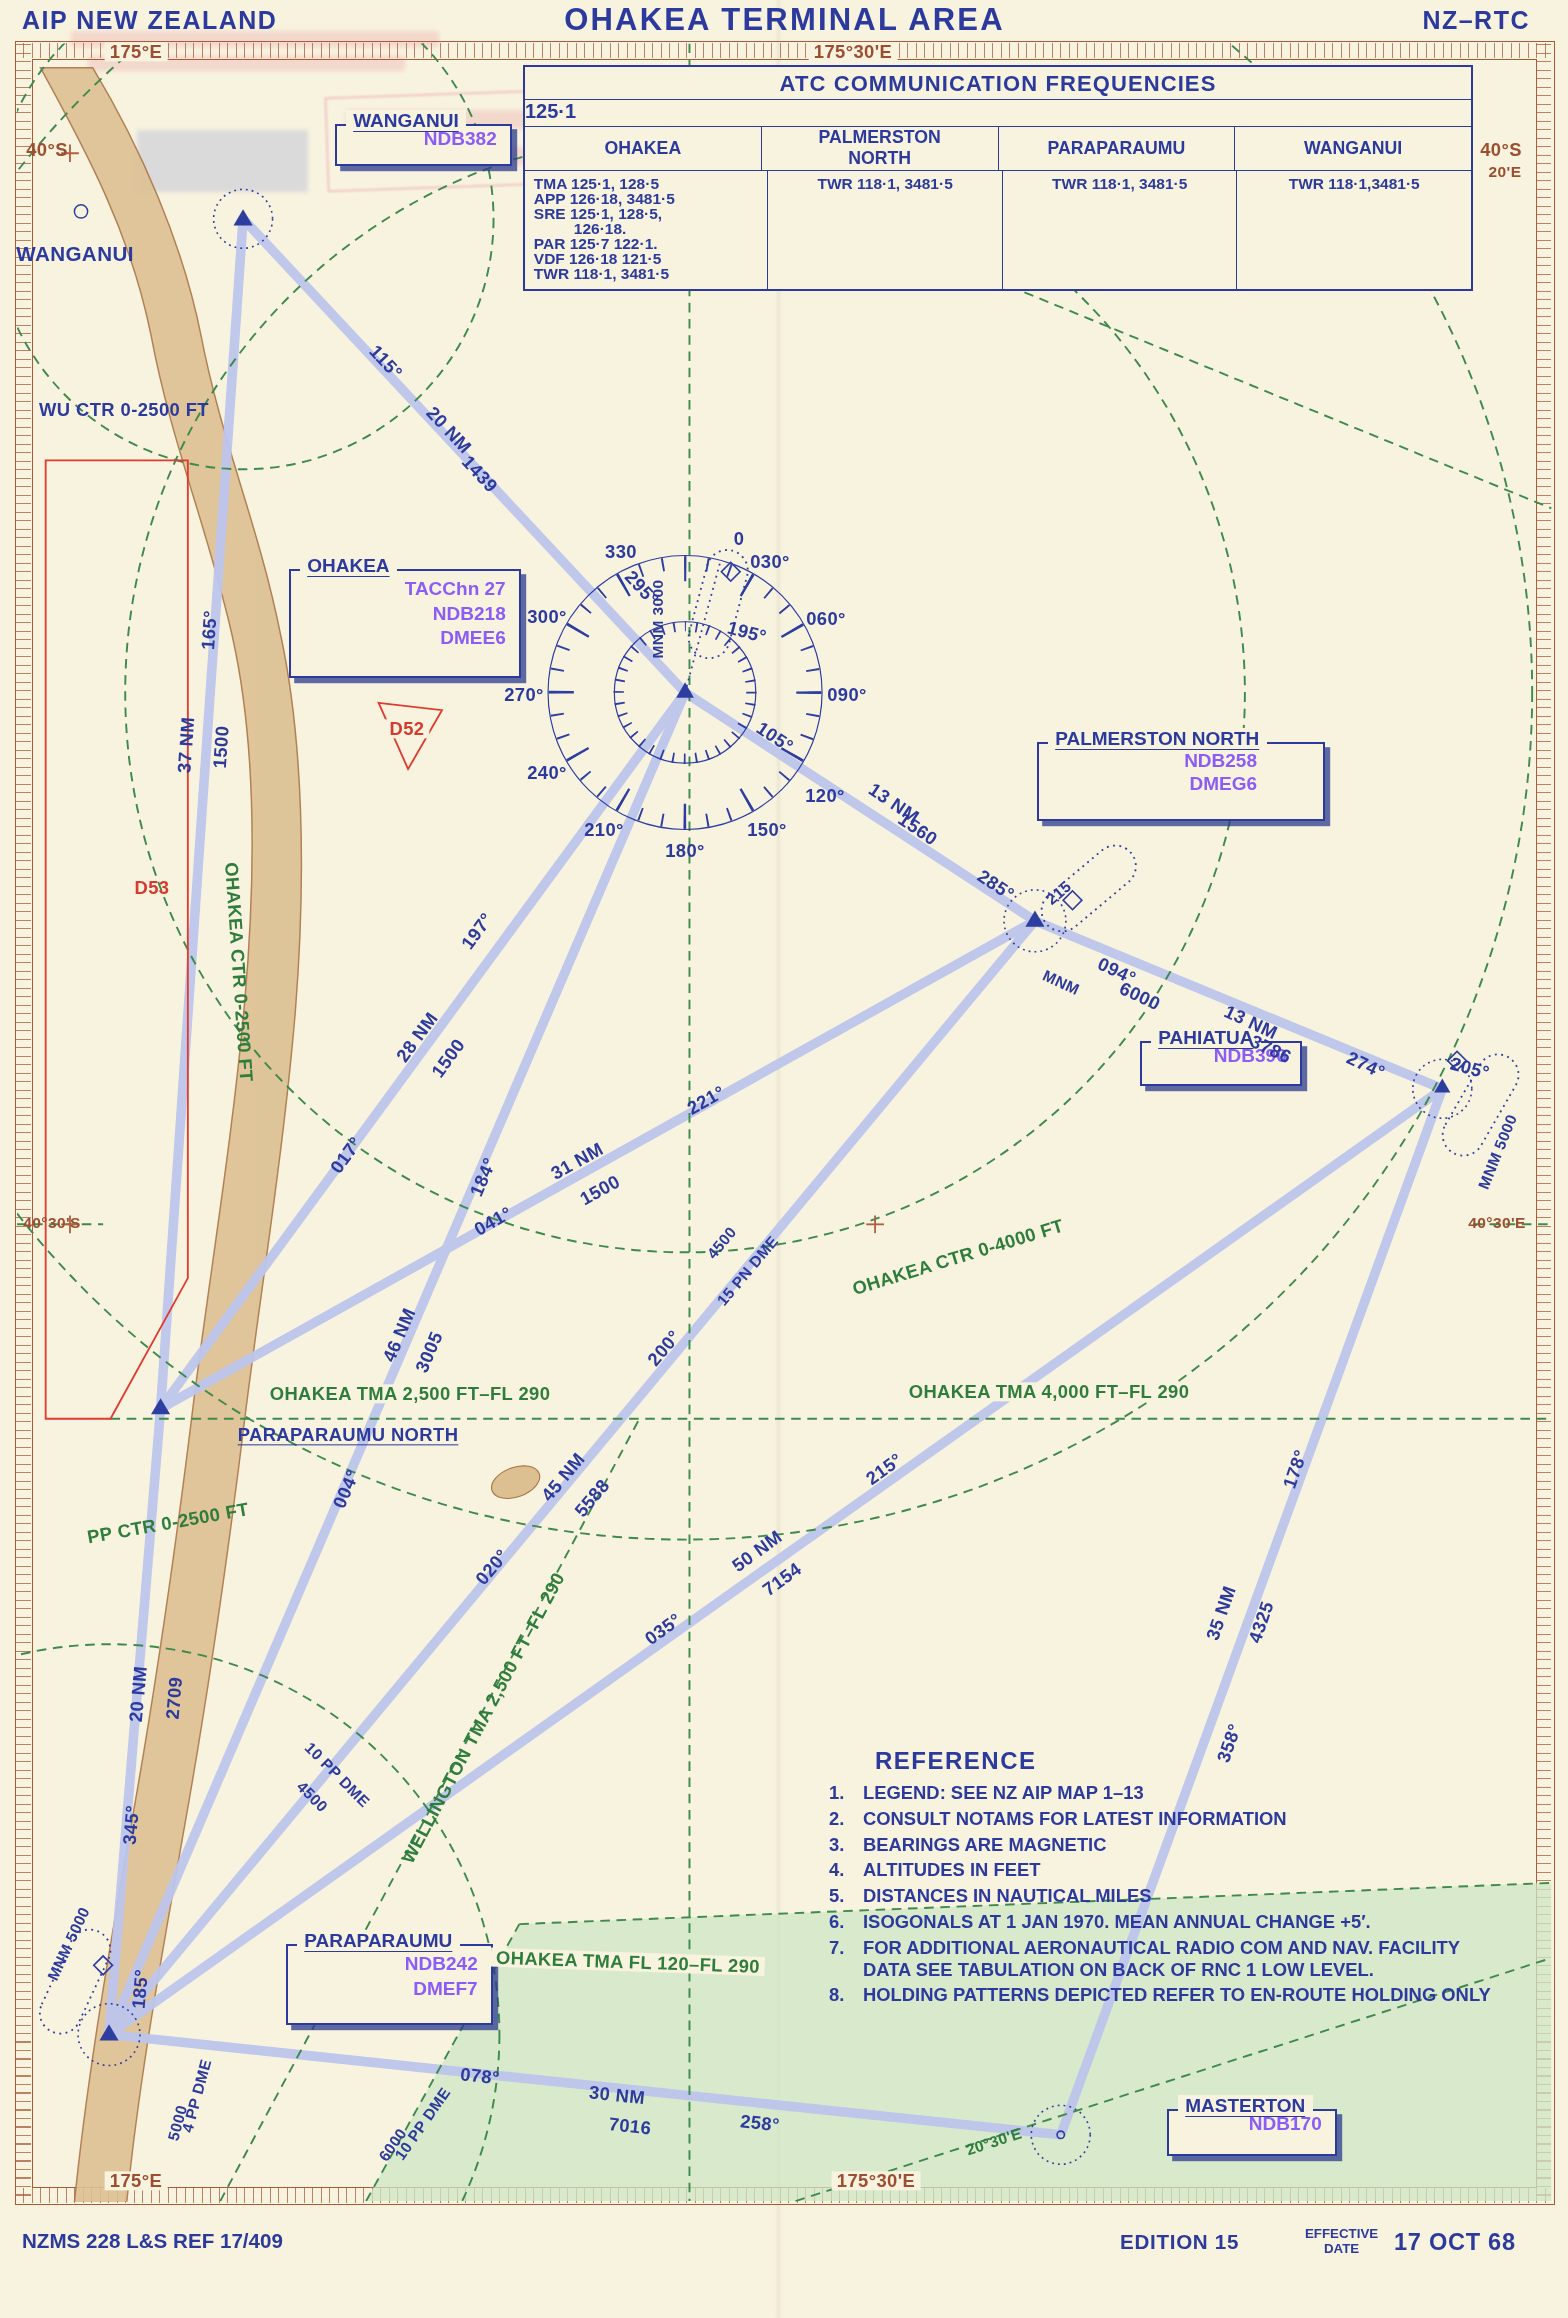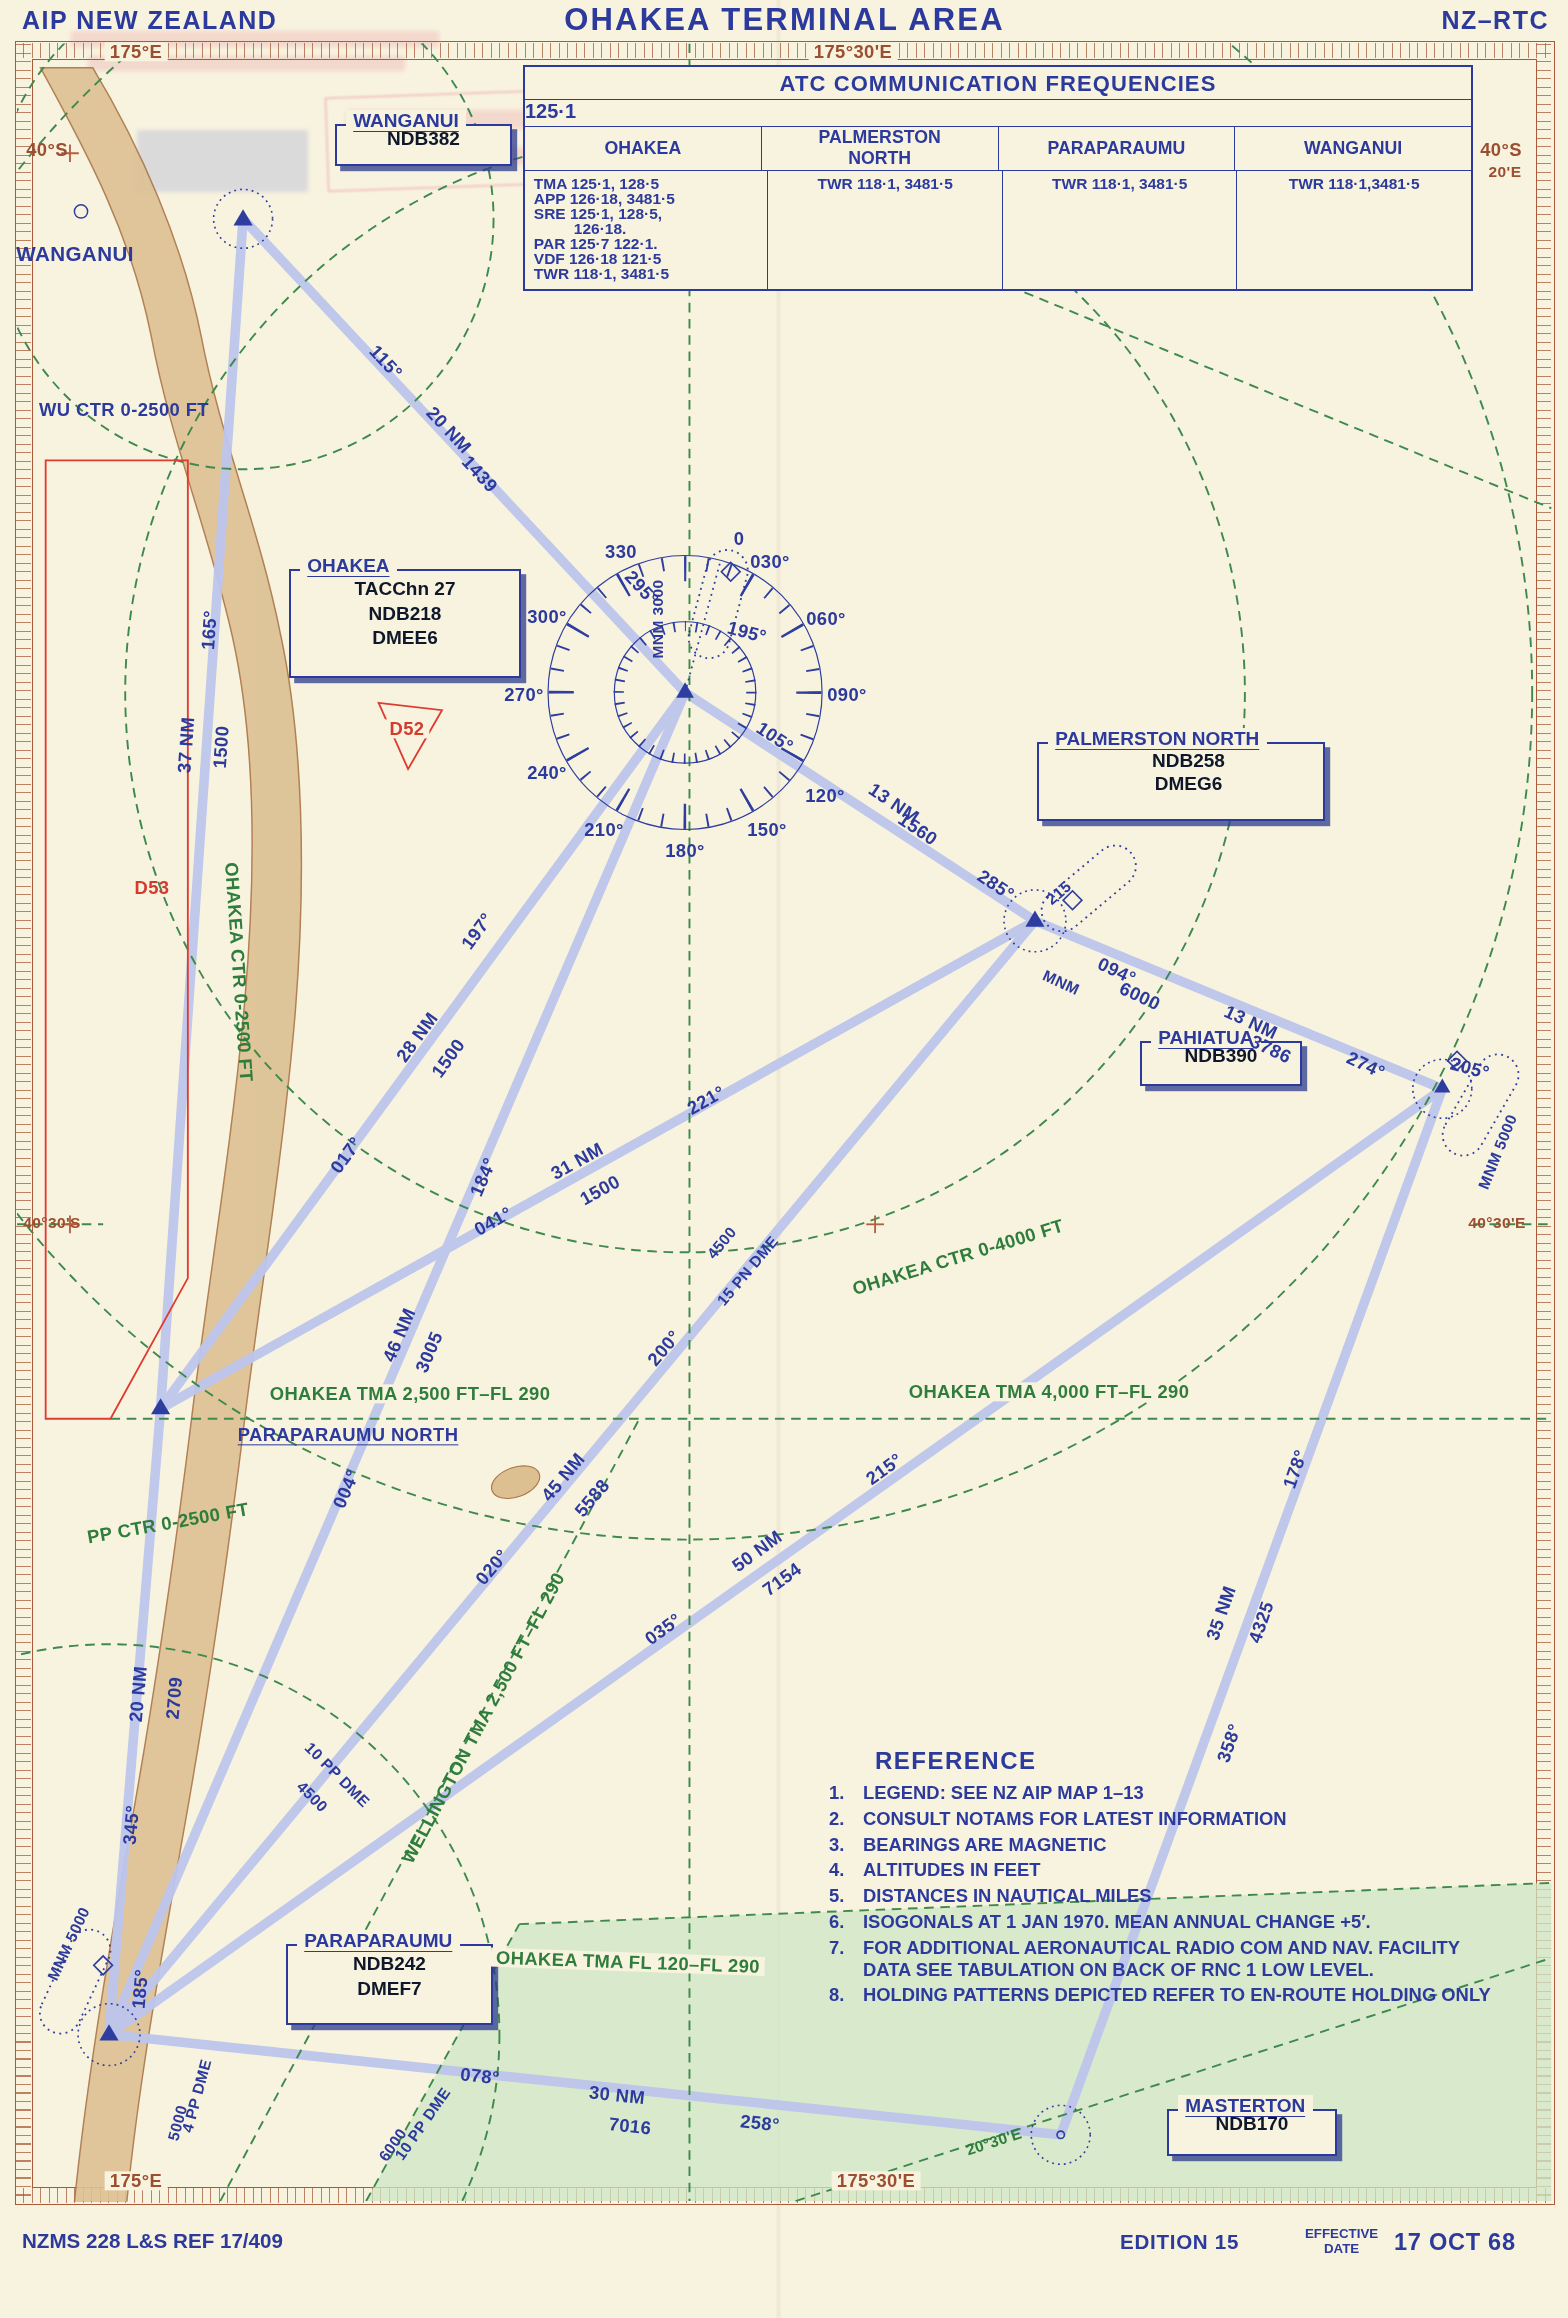--- a/index.html
+++ b/index.html
@@ -29,21 +29,21 @@
   .ml.br{color:#9c4f30;font-weight:bold;}
   .ml.bg{background:#f8f3df;padding:0 5.2px;}
   .ml.sm{font-size:15.5px;}
   .ml.big{font-size:20.6px;}
   .ml.ul{text-decoration:underline;text-underline-offset:2.9px;}
   
   .navbox{position:absolute;border:2.2px solid #2b3a9c;background:#f8f3df;
           box-shadow:5.2px 5.2px 0 rgba(43,58,140,.75);}
   .nb-title{position:absolute;top:-16px;left:8.8px;background:#f8f3df;padding:0 7.4px;font-weight:bold;
             font-size:19px;color:#2b3a9c;text-decoration:underline;text-underline-offset:3.7px;white-space:nowrap;}
-  .nb-row{display:flex;justify-content:center;padding:2.2px 13.3px 0 13.3px;font-size:19px;font-weight:bold;color:#0f172a;}
+  .nb-row{display:flex;justify-content:flex-end;padding:2.2px 13.3px 0 13.3px;font-size:19px;font-weight:bold;color:#8b5cf6;}
   
   #atc{position:absolute;left:523px;top:65px;width:946px;border:2.2px solid #2b3a9c;background:#f8f3df;}
   .atc-title{text-align:center;font-weight:bold;font-size:22px;letter-spacing:1.1px;padding:3.7px 0 2.2px;border-bottom:1.8px solid #2b3a9c;}
   .atc-sub{text-align:center;font-weight:bold;font-size:20px;line-height:23px;padding-top:2.2px;}
   .atc-sub2{text-align:left;font-weight:bold;font-size:20px;line-height:23px;padding-bottom:2.9px;border-bottom:1.8px solid #2b3a9c;}
   .atc-row{display:flex;}
   .atc-h{flex:1;display:flex;align-items:center;justify-content:center;text-align:center;
          font-weight:bold;font-size:17.7px;height:43px;border-right:1.8px solid #2b3a9c;border-bottom:1.8px solid #2b3a9c;}
   .atc-h:last-child{border-right:none;}
   .atc-h .narrow{display:inline-block;max-width:133px;}
@@ -64,21 +64,21 @@
   svg{position:absolute;left:0;top:0;}
 </style>
 </head>
 <body>
 
 <div id="page">
   <div id="crease"></div>
 
   <div class="hdr" style="left:22px;">AIP NEW ZEALAND</div>
   <div class="hdr" id="hdr-title">OHAKEA TERMINAL AREA</div>
-  <div class="hdr" style="right:20px;">NZ–RTC</div>
+  <div class="hdr" style="right:39px;">NZ–RTC</div>
 
   <div class="stamp" style="left:326px;top:93px;width:243px;height:91px;transform:rotate(-2deg);"></div>
   <div class="smudge" style="left:71px;top:31px;width:368px;height:16px;"></div>
   <div class="smudge" style="left:88px;top:56px;width:317px;height:14.7px;"></div>
   <div class="smudge b" style="left:137px;top:130px;width:171px;height:62px;"></div>
   <div class="smudge" style="left:346px;top:110px;width:192px;height:19px;"></div>
   <div class="smudge" style="left:354px;top:147px;width:177px;height:17.7px;"></div>
 
   <div class="frame" style="left:14.7px;top:41px;width:1538px;height:2162px;"></div>
   <div class="frame inner" style="left:32px;top:59px;width:1503px;height:2127px;"></div>

